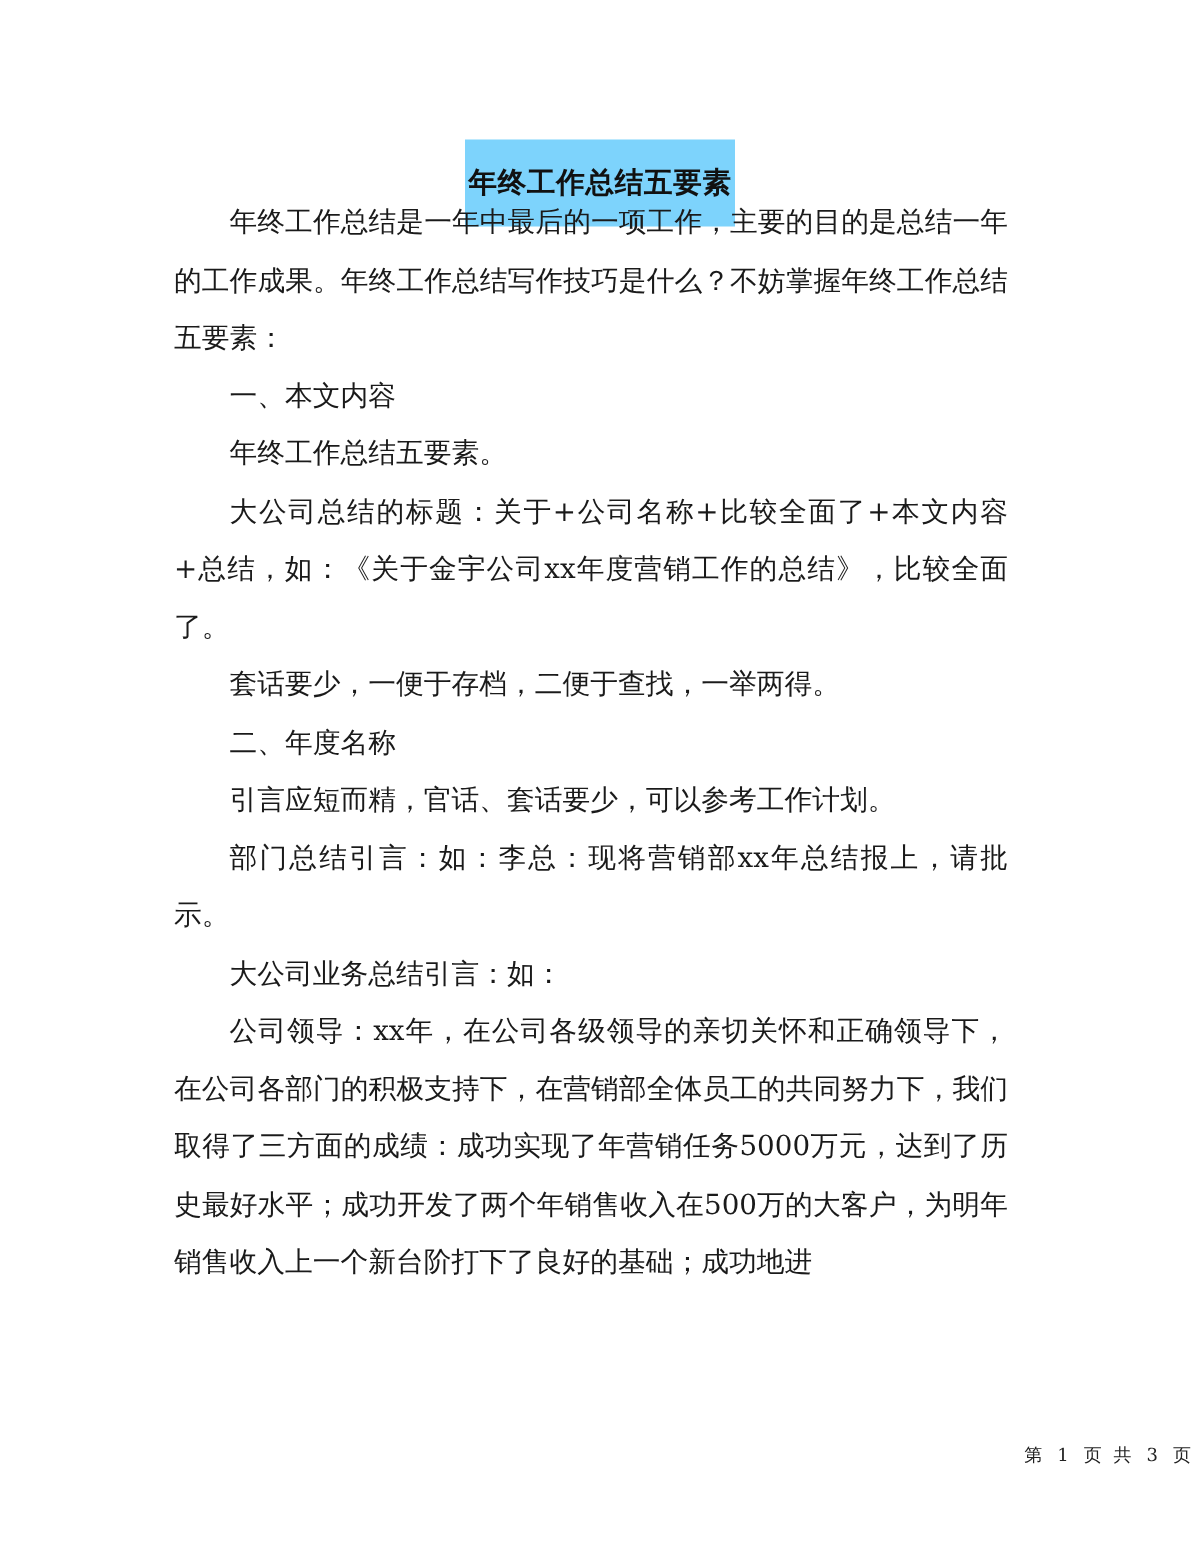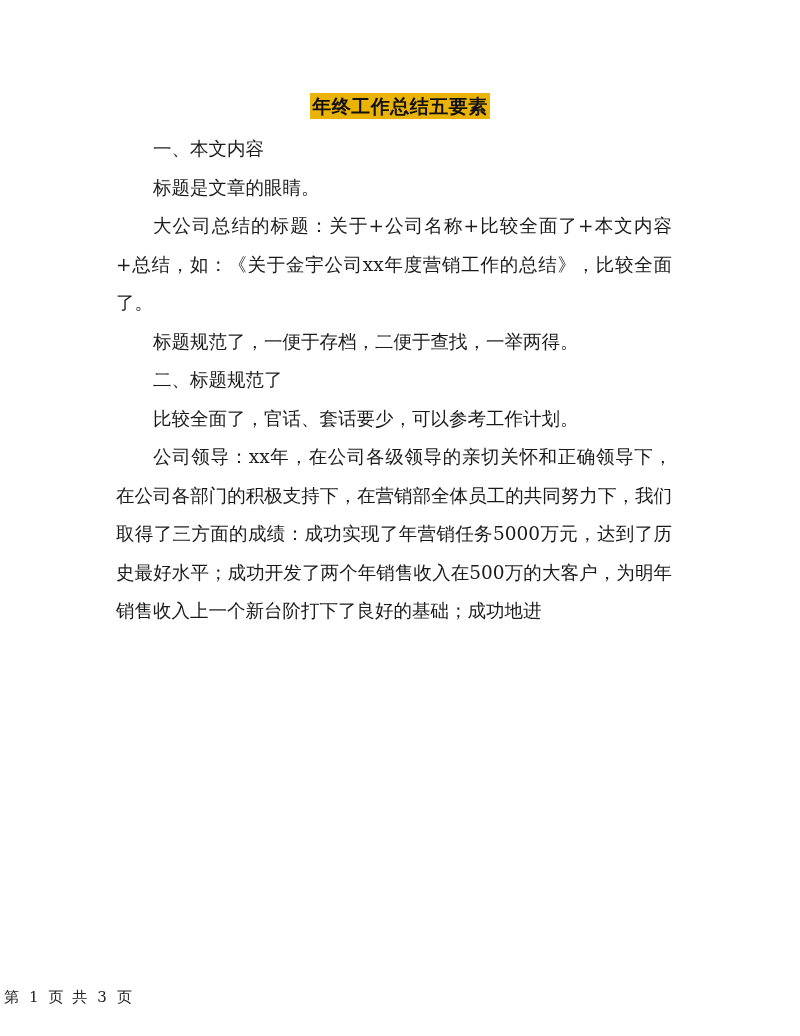--- a/index.html
+++ b/index.html
@@ -24,70 +24,73 @@
     }
     .title-wrap {
       position: absolute;
       top: 93px;
       left: 0;
       width: 800px;
       text-align: center;
     }
     .title {
       display: inline-block;
-      background: #eab308;
+      background: #7dd3fc;
       font-size: 19px;
       font-weight: bold;
       line-height: 26px;
-      padding: 0 2px;
+      padding: 16px 2px;
       letter-spacing: 0.5px;
       color: #111;
     }
     .body {
       position: absolute;
       left: 116px;
       top: 130px;
       width: 556px;
       font-size: 18.5px;
       line-height: 38.5px;
     }
     .p {
       margin: 0;
       text-indent: 37px;
       text-align: justify;
       word-break: break-all;
     }
     .footer {
       position: absolute;
-      top: 988px;
+      top: 962px;
       left: 0;
       width: 800px;
-      text-align: left;
-      font-size: 15px;
+      text-align: right;
+      font-size: 12px;
       color: #222;
       letter-spacing: 2px;
     }
     .footer span {
       margin: 0 4px;
     }
   </style>
 </head>
 <body>
 
 <div class="page">
   <div class="title-wrap">
     <span class="title">年终工作总结五要素</span>
   </div>
 
   <div class="body">
+    <p class="p">年终工作总结是一年中最后的一项工作，主要的目的是总结一年的工作成果。年终工作总结写作技巧是什么？不妨掌握年终工作总结五要素：</p>
     <p class="p">一、本文内容</p>
-    <p class="p">标题是文章的眼睛。</p>
+    <p class="p">年终工作总结五要素。</p>
     <p class="p">大公司总结的标题：关于+公司名称+比较全面了+本文内容+总结，如：《关于金宇公司xx年度营销工作的总结》，比较全面了。</p>
-    <p class="p">标题规范了，一便于存档，二便于查找，一举两得。</p>
-    <p class="p">二、标题规范了</p>
-    <p class="p">比较全面了，官话、套话要少，可以参考工作计划。</p>
+    <p class="p">套话要少，一便于存档，二便于查找，一举两得。</p>
+    <p class="p">二、年度名称</p>
+    <p class="p">引言应短而精，官话、套话要少，可以参考工作计划。</p>
+    <p class="p">部门总结引言：如：李总：现将营销部xx年总结报上，请批示。</p>
+    <p class="p">大公司业务总结引言：如：</p>
     <p class="p">公司领导：xx年，在公司各级领导的亲切关怀和正确领导下，在公司各部门的积极支持下，在营销部全体员工的共同努力下，我们取得了三方面的成绩：成功实现了年营销任务5000万元，达到了历史最好水平；成功开发了两个年销售收入在500万的大客户，为明年销售收入上一个新台阶打下了良好的基础；成功地进</p>
   </div>
 
   <div class="footer">
     <span>第</span><span>1</span><span>页 共</span><span>3</span><span>页</span>
   </div>
 </div>
 
 </body></html>

